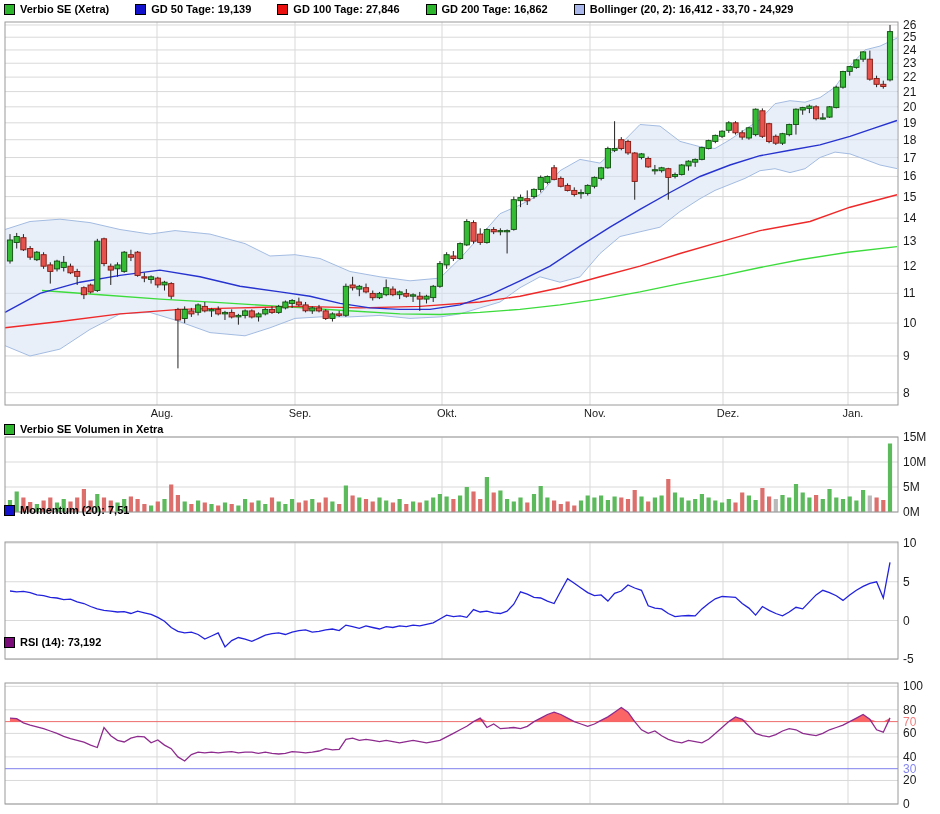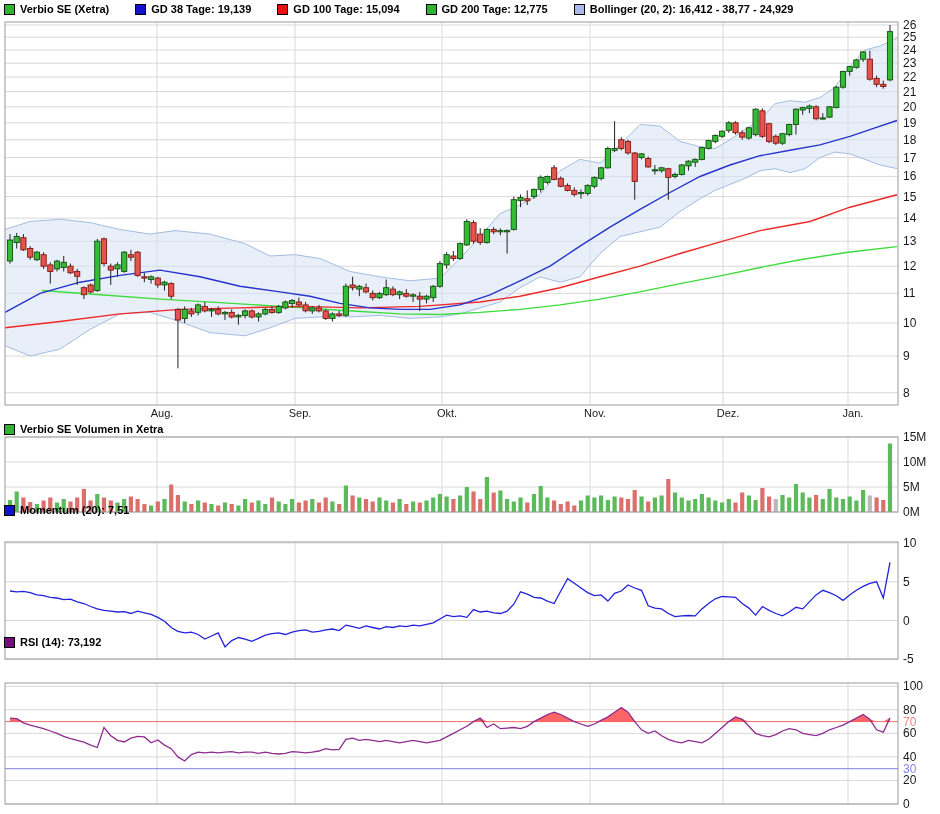--- a/index.html
+++ b/index.html
@@ -15,33 +15,33 @@
 <body>
 
 <div class="page">
   <div class="legend" id="legend-main" style="top:3px">
       <span class="li">
         <span class="sw" style="background: rgb(45, 181, 45);"></span>
         <span>Verbio SE (Xetra)</span>
       </span>
       <span class="li">
         <span class="sw" style="background: rgb(18, 18, 204);"></span>
-        <span>GD 38 Tage: 19,139</span>
+        <span>GD 50 Tage: 19,139</span>
       </span>
       <span class="li">
         <span class="sw" style="background: rgb(234, 16, 16);"></span>
-        <span>GD 100 Tage: 15,094</span>
+        <span>GD 100 Tage: 27,846</span>
       </span>
       <span class="li">
         <span class="sw" style="background: rgb(45, 181, 45);"></span>
-        <span>GD 200 Tage: 12,775</span>
+        <span>GD 200 Tage: 16,862</span>
       </span>
       <span class="li">
         <span class="sw" style="background: rgb(169, 183, 234);"></span>
-        <span>Bollinger (20, 2): 16,412 - 38,77 - 24,929</span>
+        <span>Bollinger (20, 2): 16,412 - 33,70 - 24,929</span>
       </span>
     </div>
   <div class="legend" id="legend-volume" style="top:423px">
       <span class="li">
         <span class="sw" style="background: rgb(45, 181, 45);"></span>
         <span>Verbio SE Volumen in Xetra</span>
       </span>
     </div>
   <div class="legend" id="legend-momentum" style="top:504px">
       <span class="li">

